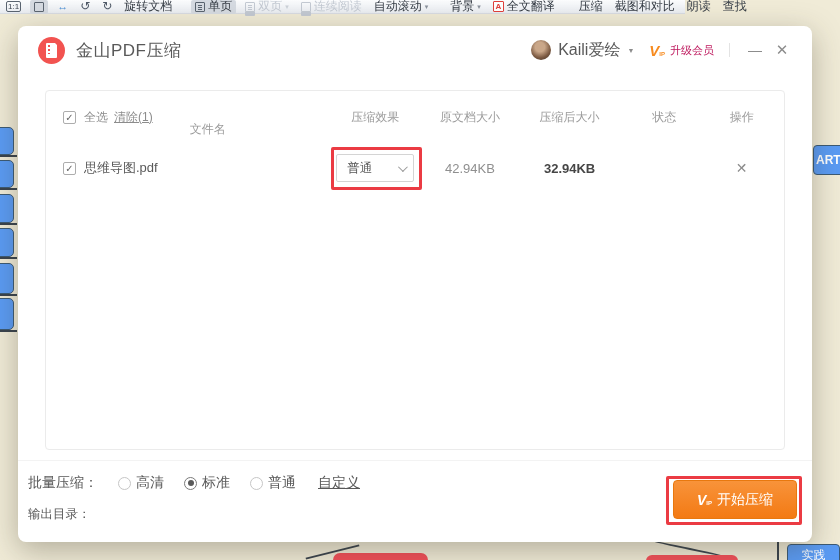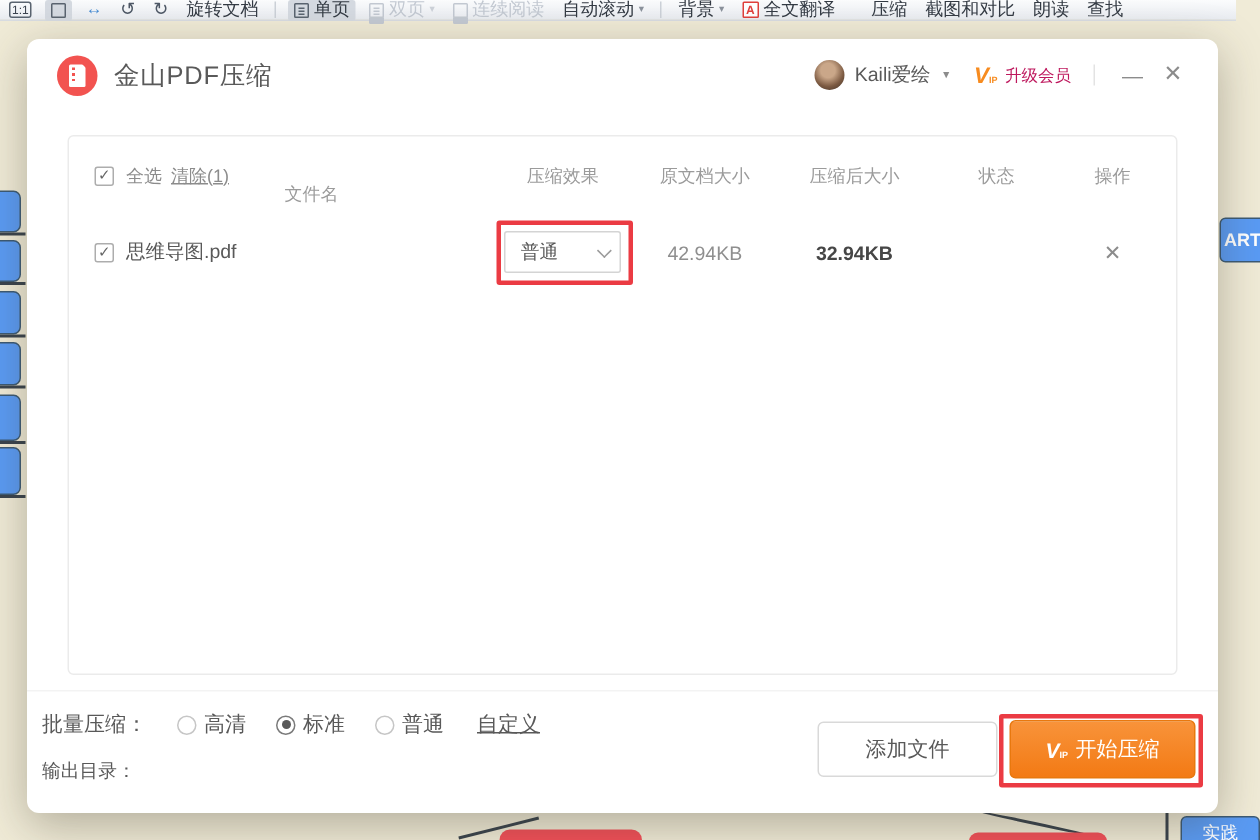--- a/index.html
+++ b/index.html
@@ -1,21 +1,21 @@
 <!DOCTYPE html>
 <html><head>
 <meta charset="utf-8">
 <style>
   * { margin:0; padding:0; box-sizing:border-box; }
   html,body { width:840px; height:560px; overflow:hidden; }
   body { font-family:"Liberation Sans","DejaVu Sans",sans-serif; }
   .screen { position:relative; width:840px; height:560px; background:#f0ebd7; overflow:hidden; }
 
   
-  .top-toolbar { position:absolute; top:0; left:0; width:824px; height:14px;
+  .top-toolbar { position:absolute; top:0; left:0; width:685px; height:14px;
     background:linear-gradient(#fbfcfd,#e9ecf1); border-bottom:1px solid #d8dce2;
     display:flex; align-items:center; font-size:12px; color:#343b44; white-space:nowrap; z-index:1; }
   .tb-item { display:inline-flex; align-items:center; gap:3px; margin:0 6px; height:14px; line-height:13px; }
   .tb-item.active { background:#d5dae1; border-radius:2px; padding:0 4px; margin:0 3px; }
   .tb-item.disabled { color:#c3c9d2; }
   .tb-sep { width:1px; height:11px; background:#ccd1d8; margin:0 5px; }
   .tb-caret { font-size:7px; color:#8b929c; }
   .tb-item.disabled .tb-caret { color:#ccd1d8; }
   .ico-11 { font-size:8px; border:1px solid #5a6470; border-radius:2px; padding:0 1px; line-height:9px; color:#3c4450; }
   .ico-box { width:10px; height:10px; border:1px solid #5a6470; border-radius:1px; display:inline-block; position:relative; }
@@ -44,21 +44,21 @@
   .dlg-header { position:absolute; top:0; left:0; right:0; height:48px; display:flex; align-items:center; padding:0 20px; }
   .app-icon { width:27px; height:27px; border-radius:50%; background:#f25350; position:relative; flex:0 0 auto; }
   .app-icon .doc { position:absolute; left:8px; top:6px; width:11px; height:15px; background:#fff; border-radius:1px; }
   .app-icon .doc:before { content:""; position:absolute; left:2px; top:2px; width:2px; height:9px;
     background:repeating-linear-gradient(#f25350 0 2px, #fff 2px 4px); }
   .app-icon .doc:after { content:""; position:absolute; right:-1px; top:-1px; border-style:solid;
     border-width:0 4px 4px 0; border-color:transparent #f25350 transparent transparent; }
   .dlg-title { font-size:17px; color:#595959; margin-left:11px; letter-spacing:.5px; }
   .hdr-right { margin-left:auto; display:flex; align-items:center; gap:7px; }
   .avatar { width:20px; height:20px; border-radius:50%; background:radial-gradient(circle at 45% 35%, #caa789 28%, #7c5a42 62%, #3c2e24 100%); }
-  .user-name { font-size:13px; color:#595959; }
+  .user-name { font-size:16px; color:#595959; }
   .caret-down { font-size:7px; color:#8c8c8c; }
   .vip-v { color:#f78b1f; font-weight:bold; font-style:italic; font-size:15px; line-height:1; }
   .vip-v small { font-size:6px; font-style:normal; vertical-align:baseline; }
   .upgrade { font-size:11px; color:#be185d; margin-left:-2px; }
   .hdr-sep { width:1px; height:14px; background:#e3e3e3; margin:0 8px; }
   .win-btn { color:#8c8c8c; font-size:14px; width:20px; text-align:center; line-height:20px; }
 
   
   .table-box { position:absolute; left:27px; top:64px; width:740px; height:360px; border:1px solid #ebebeb; border-radius:4px; }
   .cols { display:flex; align-items:center; }
@@ -248,23 +248,20 @@
         </span>
         <span class="radio-opt">
           <span class="radio"></span>
           <span>普通</span>
         </span>
         <span class="custom-link">自定义</span>
       </div>
       <div class="output-row">
         <span>输出目录：</span>
       </div>
-      <div class="btn-add">
-          <span>添加文件</span>
-        </div>
       <div class="btn-start">
         <span class="vip-v"><span>V</span><small>IP</small></span>
         <span>开始压缩</span>
       </div>
     </div>
   </div>
 
   <div class="annot annot-dropdown"></div>
   <div class="annot annot-start"></div>
 

